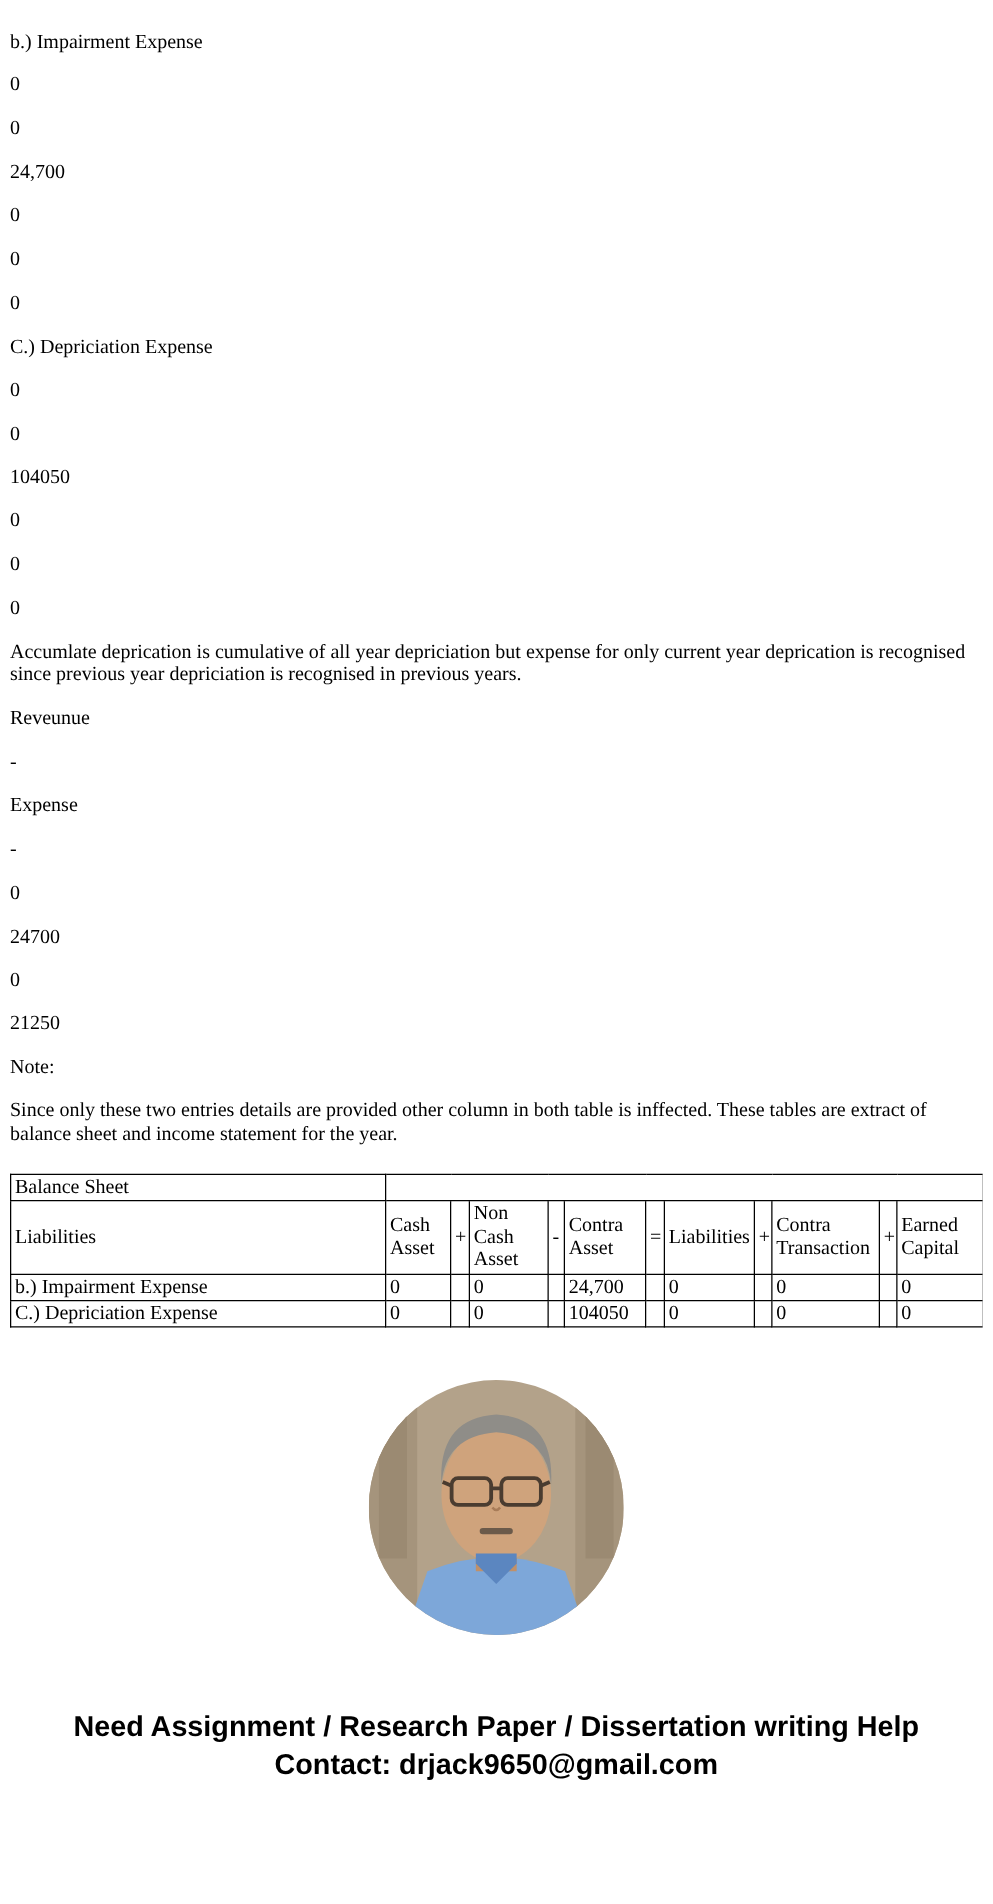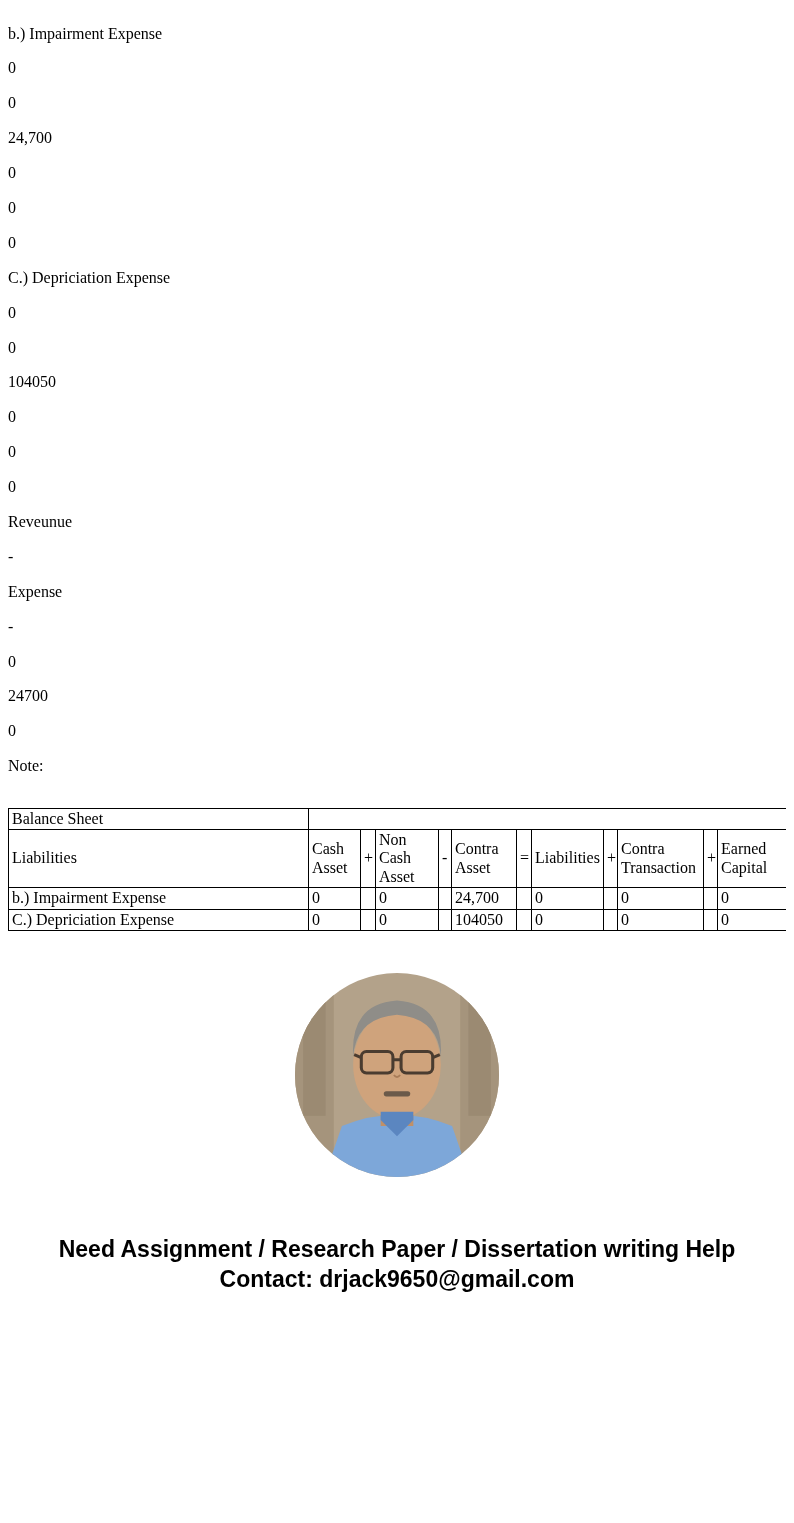--- a/index.html
+++ b/index.html
@@ -12,21 +12,21 @@
     font-size: 16px;
   }
   p.doc {
     margin: 16.5px 0;
     line-height: 1.15;
   }
   table.bs {
     border-collapse: collapse;
     table-layout: fixed;
     width: 778px;
-    margin-top: 32px;
+    margin-top: 22px;
     font-size: 16px;
   }
   table.bs td {
     border: 1px solid #000;
     padding: 1px 3px;
     vertical-align: middle;
     overflow: hidden;
     line-height: 1.15;
   }
   .avatar-wrap {
@@ -60,28 +60,31 @@
   <p class="doc">0</p>
   <p class="doc">0</p>
   <p class="doc">0</p>
   <p class="doc">C.) Depriciation Expense</p>
   <p class="doc">0</p>
   <p class="doc">0</p>
   <p class="doc">104050</p>
   <p class="doc">0</p>
   <p class="doc">0</p>
   <p class="doc">0</p>
+  <p class="doc">Accumlate deprication is cumulative of all year depriciation but expense for only current year deprication is recognised since previous year depriciation is recognised in previous years.</p>
   <p class="doc">Reveunue</p>
   <p class="doc">-</p>
   <p class="doc">Expense</p>
   <p class="doc">-</p>
   <p class="doc">0</p>
   <p class="doc">24700</p>
   <p class="doc">0</p>
+  <p class="doc">21250</p>
   <p class="doc">Note:</p>
+  <p class="doc">Since only these two entries details are provided other column in both table is inffected. These tables are extract of balance sheet and income statement for the year.</p>
 
   <table class="bs">
     <colgroup>
       <col style="width:300px">
         <col style="width:52px">
         <col style="width:15px">
       <col style="width:63px">
         <col style="width:13px">
         <col style="width:65px">
       <col style="width:15px">

